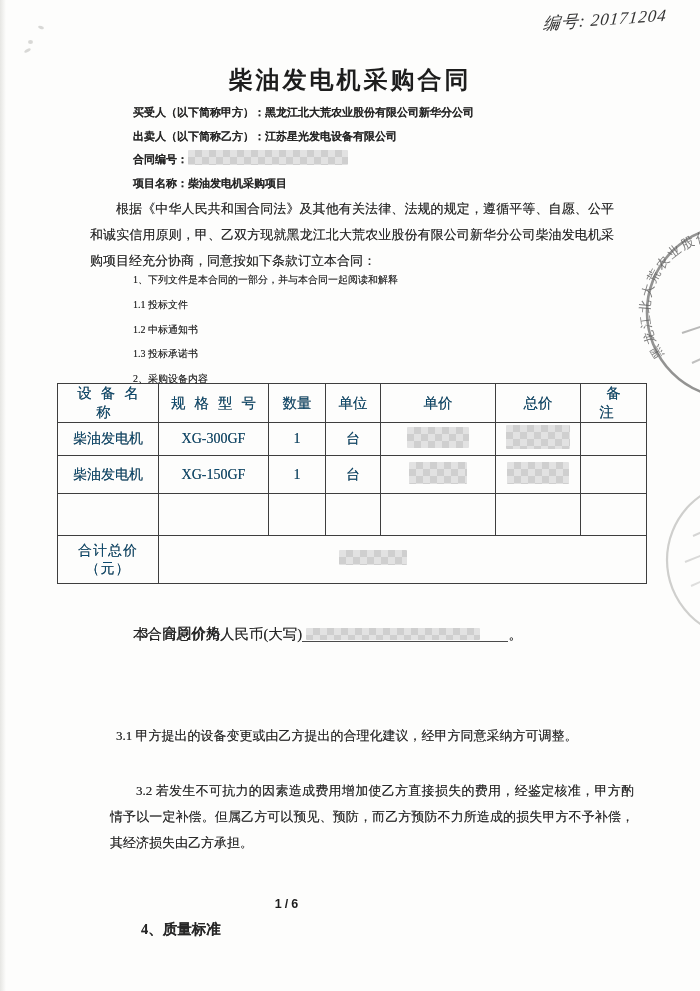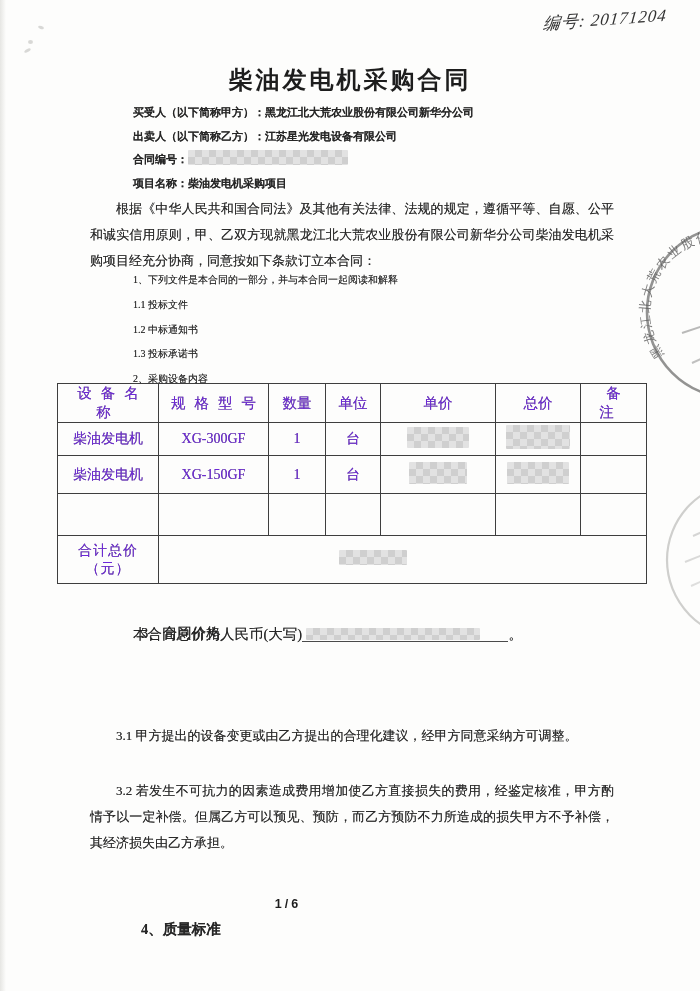--- a/index.html
+++ b/index.html
@@ -54,21 +54,21 @@
   .mosaic{
     background-color:#ddd;
     background-image:repeating-conic-gradient(#cfcfcf 0% 25%, #e2e2e2 0% 50%);
     background-size:14px 14px;
     display:inline-block;border-radius:1px;
   }
 
   table.goods{
     position:absolute;left:57px;top:383px;width:589px;
     border-collapse:collapse;table-layout:fixed;
-    font-size:14px;color:#6d28d9;
+    font-size:14px;color:#0c4a6e;
   }
   table.goods td,table.goods th{
     border:1.5px solid #3e3e3e;
     text-align:center;vertical-align:middle;
     font-weight:normal;padding:0;overflow:hidden;
   }
   table.goods th{font-size:14.5px;}
   .sp2{letter-spacing:9px;text-indent:9px;}
   .sp3{letter-spacing:14px;text-indent:14px;}
   .total-label{letter-spacing:1px;}
@@ -179,21 +179,21 @@
   </tbody>
     </table>
 
   <div class="sec-head txt" style="top:576px;">3、合同价格</div>
 
   <div class="price-line txt">
     <span>本合同总价为人民币(大写)</span><span class="blank-line"><span class="mosaic"></span></span><span>。</span>
   </div>
 
   <div class="para txt" style="top:723px;">3.1 甲方提出的设备变更或由乙方提出的合理化建议，经甲方同意采纳方可调整。</div>
-  <div class="para txt" style="top:778px;">3.2 若发生不可抗力的因素造成费用增加使乙方直接损失的费用，经鉴定核准，甲方酌情予以一定补偿。但属乙方可以预见、预防，而乙方预防不力所造成的损失甲方不予补偿，其经济损失由乙方承担。</div>
+  <div class="para txt" style="top:778px;margin-left:20px;">3.2 若发生不可抗力的因素造成费用增加使乙方直接损失的费用，经鉴定核准，甲方酌情予以一定补偿。但属乙方可以预见、预防，而乙方预防不力所造成的损失甲方不予补偿，其经济损失由乙方承担。</div>
 
   <div class="sec-head txt" style="top:872px;font-weight:bold;">4、质量标准</div>
 
   <div class="footer">1/6</div>
 
   <svg class="stamp-svg" style="left:622px;top:213px;" width="160" height="225" viewBox="0 0 160 225">
     <circle cx="111" cy="99" r="86" fill="none" stroke="#6f6f6f" stroke-width="2.6" opacity="0.75"></circle>
     <ellipse cx="122" cy="62" rx="30" ry="17" fill="none" stroke="#7a7a7a" stroke-width="2" opacity="0.7" transform="rotate(-12 122 62)"></ellipse>
     <defs>
         <path id="sealArc" d="M 42 142 A 72 72 0 0 1 108 27" fill="none"></path>

